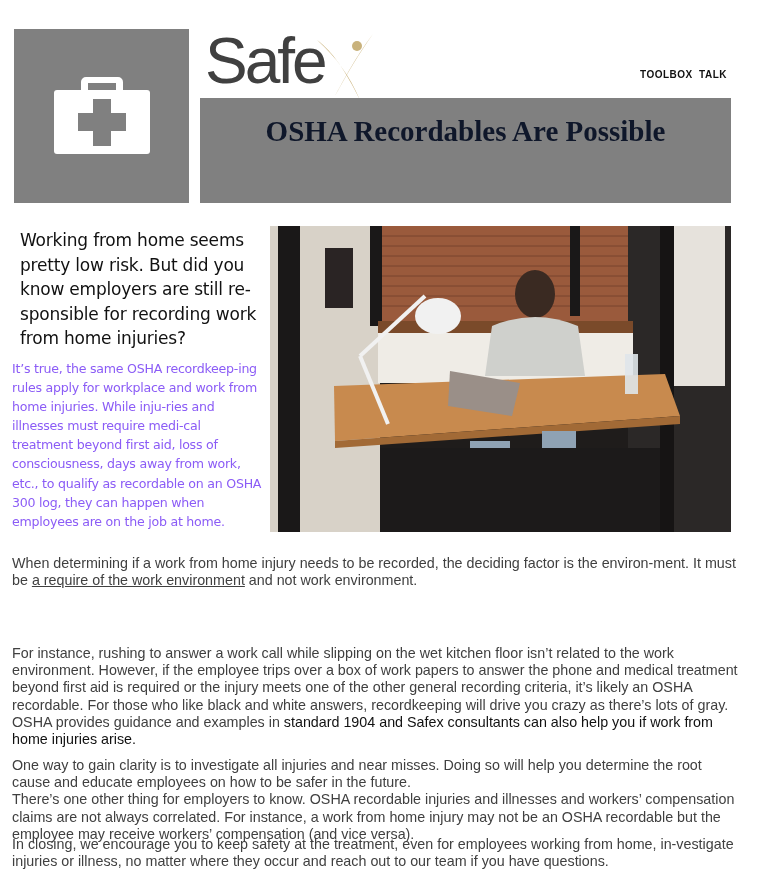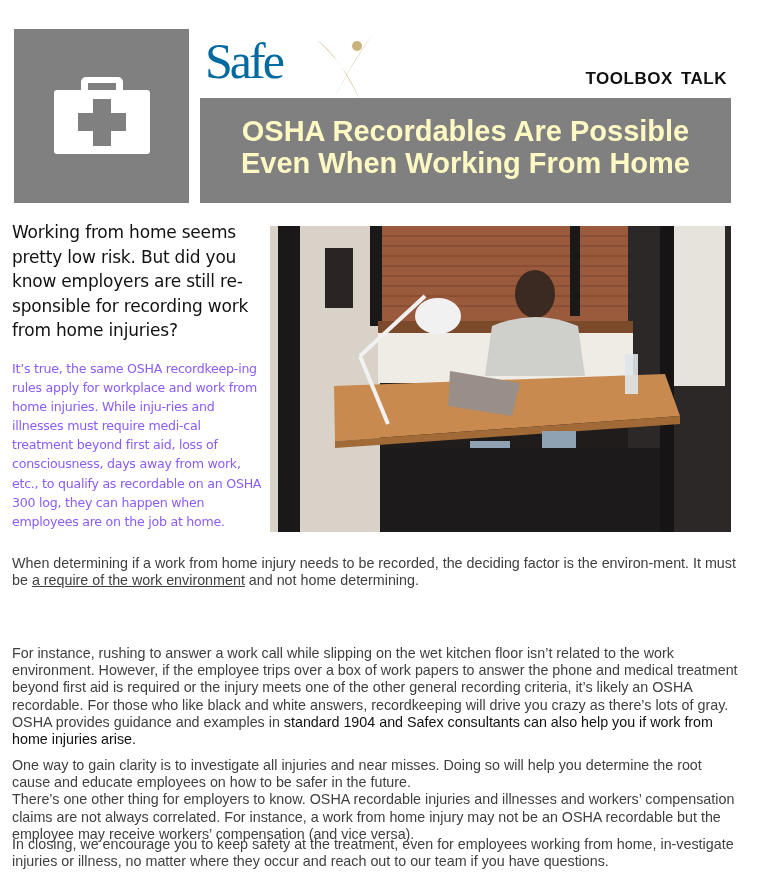--- a/index.html
+++ b/index.html
@@ -1,25 +1,25 @@
 <!DOCTYPE html>
 <html><head>
 <meta charset="utf-8">
 <style>
   html, body { margin: 0; padding: 0; background: #ffffff; }
   body { width: 776px; height: 889px; position: relative; overflow: hidden; font-family: "Liberation Sans", sans-serif; color: #404040; }
   .icon-box { position: absolute; left: 14px; top: 29px; width: 175px; height: 174px; background: #808080; }
   .icon-box svg { position: absolute; left: 38px; top: 38px; }
   .logo { position: absolute; left: 205px; top: 26px; width: 180px; height: 74px; }
-  .logo-text { position: absolute; left: 0; top: 0; font-family: Liberation Serif, serif; font-size: 50px; letter-spacing: -3px; color: #0369a1; line-height: 70px; }
+  .logo-text { position: absolute; left: 0; top: 0; font-family: Liberation Sans, sans-serif; font-size: 64px; letter-spacing: -3px; color: #404040; line-height: 70px; }
   .logo svg { position: absolute; left: 110px; top: 4px; }
-  .toolbox { position: absolute; right: 49px; top: 69px; font-size: 17px; font-weight: bold; color: #111; letter-spacing: 0.5px; word-spacing: 3px; margin-left: 16px; }
+  .toolbox { position: absolute; right: 49px; top: 69px; font-size: 10px; font-weight: bold; color: #111; letter-spacing: 0.5px; word-spacing: 3px; margin-left: 16px; }
   .title-box { position: absolute; left: 200px; top: 98px; width: 531px; height: 105px; background: #808080; }
-  .title-box h1 { margin: 0; position: absolute; left: 0; right: 0; top: 17px; text-align: center; color: #fef9c3; font-size: 29px; font-weight: bold; line-height: 32px; font-family: Liberation Sans, sans-serif; }
-  .intro-heading { position: absolute; left: 12px; top: 220px; width: 245px; font-family: "DejaVu Sans", sans-serif; font-size: 17px; line-height: 24.5px; color: #111; margin: 0; font-weight: normal; letter-spacing: -0.2px; }
+  .title-box h1 { margin: 0; position: absolute; left: 0; right: 0; top: 17px; text-align: center; color: #0f172a; font-size: 29px; font-weight: bold; line-height: 32px; font-family: Liberation Serif, serif; }
+  .intro-heading { position: absolute; left: 12px; top: 220px; width: 245px; font-family: "DejaVu Sans", sans-serif; font-size: 17px; line-height: 24.5px; color: #111; margin: 8px; font-weight: normal; letter-spacing: -0.2px; }
   .intro-body { position: absolute; left: 12px; top: 359px; width: 250px; font-family: "DejaVu Sans", sans-serif; font-size: 12.6px; line-height: 19.1px; color: #8b5cf6; margin: 0; letter-spacing: -0.25px; }
   .photo { position: absolute; left: 270px; top: 226px; width: 461px; height: 306px; overflow: hidden; background: #2a2624; }
   .body-text { position: absolute; left: 12px; width: 730px; font-size: 14.3px; line-height: 17.2px; color: #404040; margin: 0; }
   .p1 { top: 555px; }
   .p2 { top: 609px; margin-top: 36px; }
   .p3 { top: 757px; }
   .p4 { top: 836px; }
   .link { text-decoration: underline; color: #404040; }
   .dark { color: #111; }
 </style>
@@ -42,21 +42,20 @@
     <path d="M2 10 C18 22, 30 40, 45 70 C34 45, 22 28, 2 10 z" fill="#c9b27c"></path>
     <path d="M58 4 C46 20, 36 36, 20 66 C34 40, 44 24, 58 4 z" fill="#c9b27c"></path>
   </svg>
 </div>
 
 <div class="toolbox">TOOLBOX TALK</div>
 
 <div class="title-box">
   <h1>
     <span>OSHA Recordables Are Possible</span><br>
-    <span>Even When Working From Home</span>
   </h1>
 </div>
 
 <p class="intro-heading">Working from home seems pretty low risk. But did you know employers are still re-sponsible for recording work from home injuries?</p>
 <p class="intro-body">It’s true, the same OSHA recordkeep-ing rules apply for workplace and work from home injuries. While inju-ries and illnesses must require medi-cal treatment beyond first aid, loss of consciousness, days away from work, etc., to qualify as recordable on an OSHA 300 log, they can happen when employees are on the job at home.</p>
 
 <div class="photo">
   <svg width="461" height="306" viewBox="0 0 461 306">
     <rect width="461" height="306" fill="#1f1c1b"></rect>
 
@@ -99,19 +98,19 @@
     <ellipse cx="168" cy="90" rx="23" ry="18" fill="#f1f1f1"></ellipse>
     <line x1="155" y1="70" x2="90" y2="130" stroke="#f1f1f1" stroke-width="4"></line>
     <line x1="90" y1="130" x2="118" y2="198" stroke="#f1f1f1" stroke-width="4"></line>
 
     <rect x="355" y="128" width="13" height="40" fill="#dfe6ea" opacity="0.9"></rect>
 
     <rect x="110" y="222" width="280" height="84" fill="#1c1a1a"></rect>
   </svg>
 </div>
 
-<p class="body-text p1"><span>When determining if a work from home injury needs to be recorded, the deciding factor is the environ-ment. It must be </span><span class="link">a require of the work environment</span><span> and not home determining.</span></p>
+<p class="body-text p1"><span>When determining if a work from home injury needs to be recorded, the deciding factor is the environ-ment. It must be </span><span class="link">a require of the work environment</span><span> and not work environment.</span></p>
 
 <p class="body-text p2"><span>For instance, rushing to answer a work call while slipping on the wet kitchen floor isn’t related to the work environment. However, if the employee trips over a box of work papers to answer the phone and medical treatment beyond first aid is required or the injury meets one of the other general recording criteria, it’s likely an OSHA recordable. For those who like black and white answers, recordkeeping will drive you crazy as there’s lots of gray. OSHA provides guidance and examples in </span><span class="dark">standard 1904 and Safex consultants can also help you if work from home injuries arise.</span></p>
 
 <p class="body-text p3"><span>One way to gain clarity is to investigate all injuries and near misses. Doing so will help you determine the root cause and educate employees on how to be safer in the future.</span><br><span>There’s one other thing for employers to know. OSHA recordable injuries and illnesses and workers’ compensation claims are not always correlated. For instance, a work from home injury may not be an OSHA recordable but the employee may receive workers’ compensation (and vice versa).</span></p>
 
 <p class="body-text p4">In closing, we encourage you to keep safety at the treatment, even for employees working from home, in-vestigate injuries or illness, no matter where they occur and reach out to our team if you have questions.</p>
 
 </body></html>

